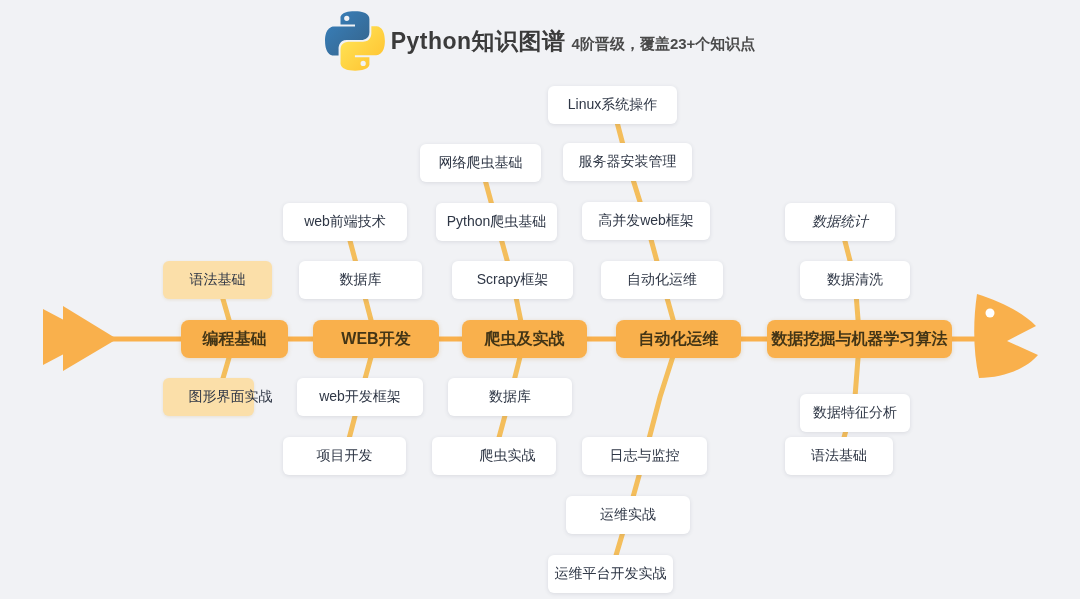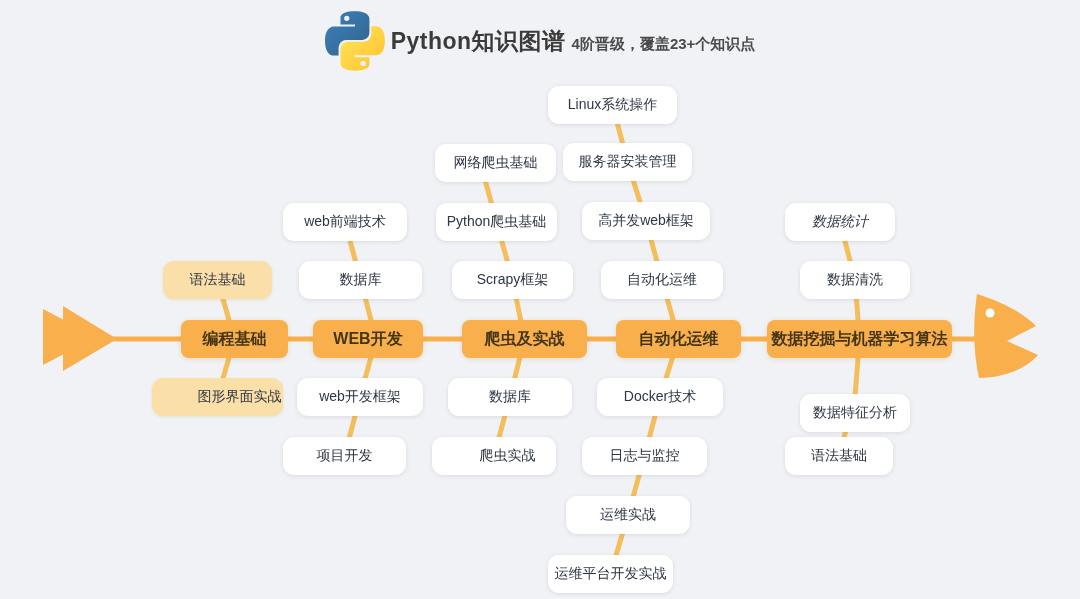--- a/index.html
+++ b/index.html
@@ -26,21 +26,21 @@
   
   #bones{position:absolute; left:0; top:0;}
   #tail-a,#tail-b,#head,#spine{fill:var(--accent);}
   #eye{fill:#ffffff;}
   
   #nodes{position:absolute; left:0; top:0; width:100%; height:100%;}
   .node{
     position:absolute; height:38px; box-sizing:border-box;
     display:flex; align-items:center; justify-content:center;
     font-size:14px; color:var(--box-text); background:#ffffff;
-    border-radius:11px; box-shadow:0 1px 4px rgba(50,60,80,.12);
+    border-radius:6px; box-shadow:0 1px 4px rgba(50,60,80,.12);
     white-space:nowrap;
   }
   .node.light{background:var(--accent-light); box-shadow:0 1px 3px rgba(190,150,70,.18);}
   .node.main{
     background:var(--accent); border-radius:8px;
     font-size:16px; font-weight:bold; color:var(--node-text);
     box-shadow:0 1px 4px rgba(190,140,50,.25);
   }
 </style>
 </head>
@@ -80,38 +80,37 @@
     <rect id="spine" x="110" y="336.5" width="868" height="5"></rect>
     <polygon id="tail-a" points="43,309 43,365 96,337"></polygon>
     <polygon id="tail-b" points="63,306 63,371 117,339"></polygon>
     <path id="head" d="M977,294 C1000,301 1022,312 1036,326 L1007,341 L1038,355 C1026,369 1003,378 979,378 C973,351 973,321 977,294 Z"></path>
     <circle id="eye" cx="990" cy="313" r="4.5"></circle>
   </svg>
 
   <div id="nodes">
       <div class="node main" style="left: 181px; top: 320px; width: 107px;">编程基础</div>
       <div class="node light" style="left: 163px; top: 261px; width: 109px;">语法基础</div>
-      <div class="node light" style="left: 152px; top: 378px; width: 131px; padding-left: 44px;">图形界面实战</div>
+      <div class="node light" style="left: 163px; top: 378px; width: 91px; padding-left: 44px;">图形界面实战</div>
       <div class="node " style="left: 283px; top: 203px; width: 124px;">web前端技术</div>
       <div class="node " style="left: 299px; top: 261px; width: 123px;">数据库</div>
-      <div class="node main" style="left: 313px; top: 320px; width: 110px;">WEB开发</div>
+      <div class="node main" style="left: 313px; top: 320px; width: 126px;">WEB开发</div>
       <div class="node " style="left: 297px; top: 378px; width: 126px;">web开发框架</div>
       <div class="node " style="left: 283px; top: 437px; width: 123px;">项目开发</div>
-      <div class="node " style="left: 420px; top: 144px; width: 121px; margin-left: 15px;">网络爬虫基础</div>
+      <div class="node " style="left: 420px; top: 144px; width: 121px;">网络爬虫基础</div>
       <div class="node " style="left: 452px; top: 261px; width: 121px;">Scrapy框架</div>
       <div class="node " style="left: 436px; top: 203px; width: 121px;">Python爬虫基础</div>
       <div class="node main" style="left: 462px; top: 320px; width: 125px;">爬虫及实战</div>
       <div class="node " style="left: 448px; top: 378px; width: 124px;">数据库</div>
       <div class="node " style="left: 432px; top: 437px; width: 124px; padding-left: 27px;">爬虫实战</div>
       <div class="node " style="left: 548px; top: 86px; width: 129px;">Linux系统操作</div>
       <div class="node " style="left: 563px; top: 143px; width: 129px;">服务器安装管理</div>
       <div class="node " style="left: 582px; top: 202px; width: 128px;">高并发web框架</div>
       <div class="node " style="left: 601px; top: 261px; width: 122px;">自动化运维</div>
       <div class="node main" style="left: 616px; top: 320px; width: 125px;">自动化运维</div>
-      <div class="node " style="left: 597px; top: 378px; width: 126px;">Docker技术</div>
       <div class="node " style="left: 582px; top: 437px; width: 125px;">日志与监控</div>
       <div class="node " style="left: 566px; top: 496px; width: 124px;">运维实战</div>
       <div class="node " style="left: 548px; top: 555px; width: 125px;">运维平台开发实战</div>
       <div class="node " style="left: 785px; top: 203px; width: 110px; font-style: italic;">数据统计</div>
       <div class="node " style="left: 800px; top: 261px; width: 110px;">数据清洗</div>
       <div class="node main" style="left: 767px; top: 320px; width: 185px;">数据挖掘与机器学习算法</div>
       <div class="node " style="left: 800px; top: 378px; width: 110px; margin-top: 16px;">数据特征分析</div>
       <div class="node " style="left: 785px; top: 437px; width: 108px;">语法基础</div>
     </div>
 

